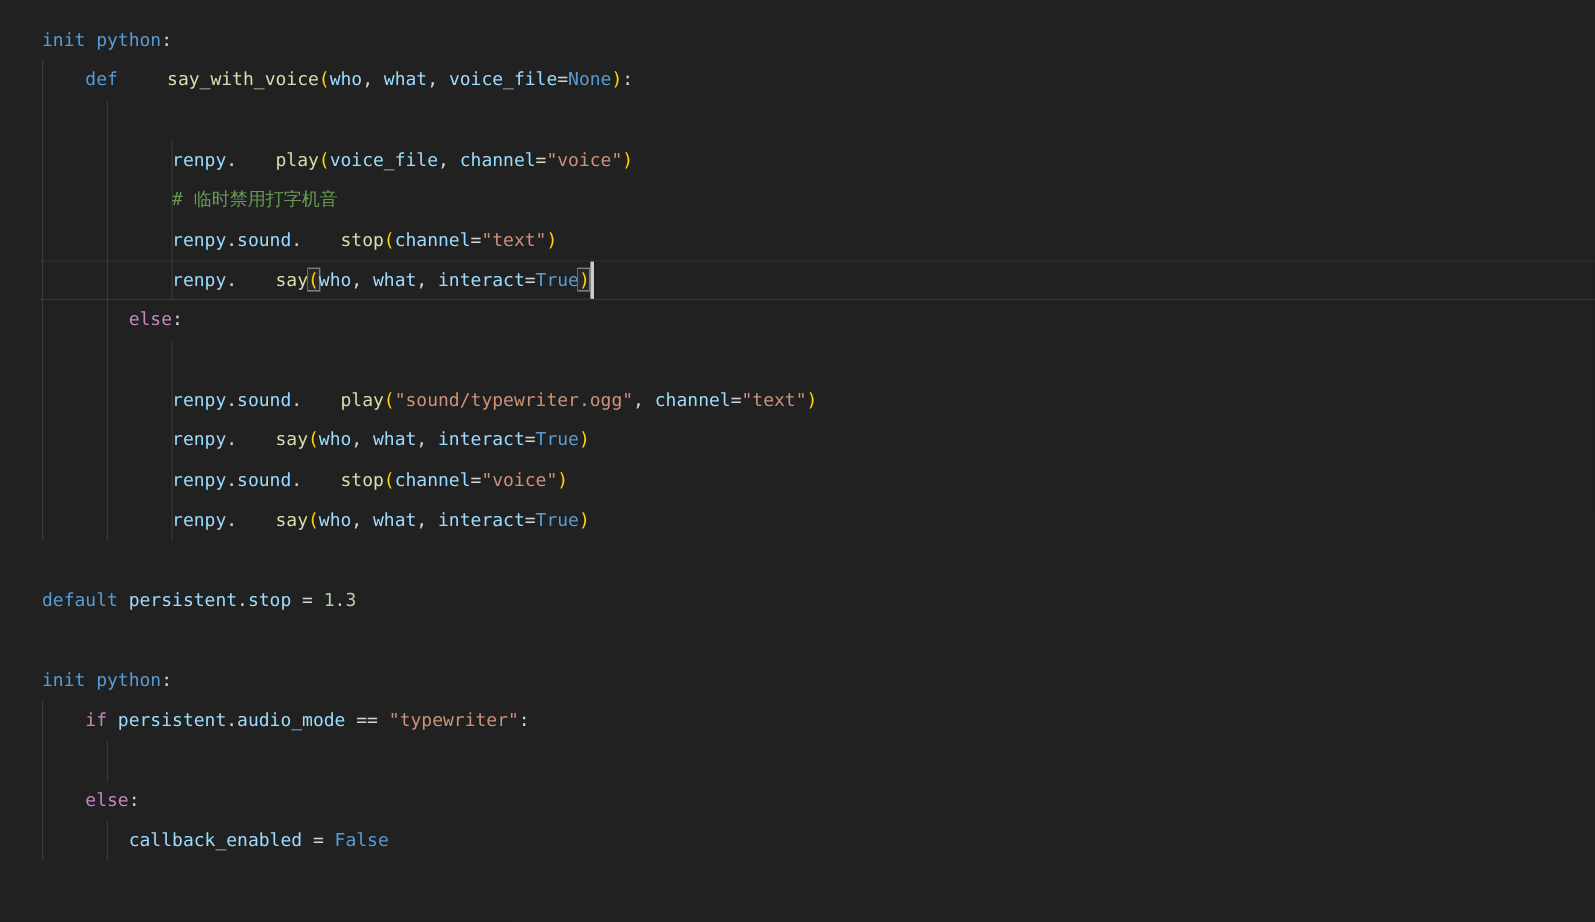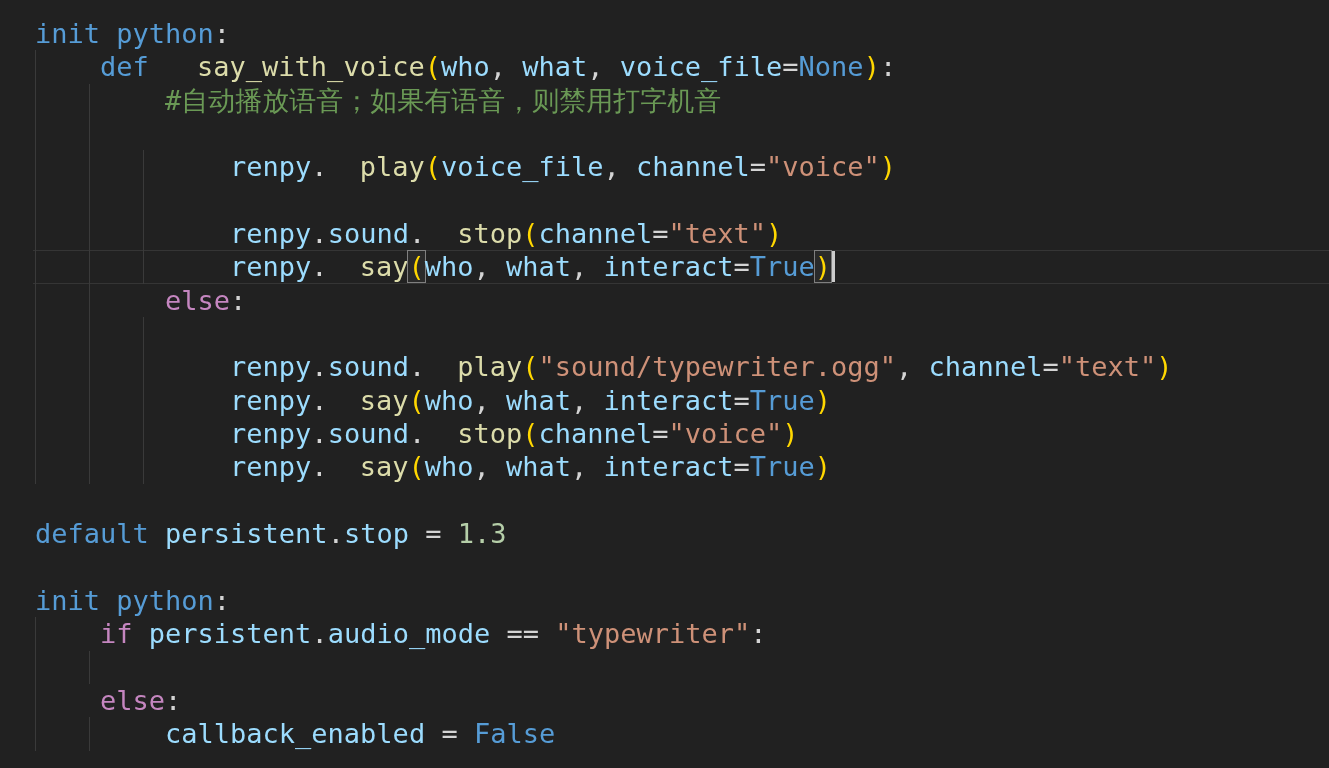--- a/index.html
+++ b/index.html
@@ -7,21 +7,21 @@
     width: 1329px; height: 768px;
     background: var(--bg, #212121);
     overflow: hidden;
     font-family: "DejaVu Sans Mono", "Liberation Mono", monospace;
   }
   .editor {
     position: relative;
     width: 100%; height: 100%;
     padding-top: 17px;
     box-sizing: border-box;
-    font-size: 27px;
+    font-size: 15px;
   }
   .code-line {
     position: relative;
     height: 33.35px;
     line-height: 33.35px;
     white-space: pre;
   }
   .code-text { margin-left: 35px; position: relative; z-index: 2; }
   .guide {
     position: absolute; top: 0; bottom: 0;
@@ -52,24 +52,23 @@
   .tk-number      { color: var(--c-number); }
   .tk-punctuation { color: var(--c-punctuation); }
   .tk-bracket     { color: var(--c-bracket); }
 </style>
 </head>
 <body>
 
 <div class="editor" id="editor">
     <div class="code-line"><span class="code-text"><span class="tk-keyword">init</span><span class="tk-punctuation"> </span><span class="tk-keyword">python</span><span class="tk-punctuation">:</span></span></div>
     <div class="code-line"><div class="guide" style="left: 35px;"></div><span class="code-text">    <span class="tk-keyword">def</span><span class="tk-punctuation"> </span><span class="tk-function">say_with_voice</span><span class="tk-bracket">(</span><span class="tk-variable">who</span><span class="tk-punctuation">, </span><span class="tk-variable">what</span><span class="tk-punctuation">, </span><span class="tk-variable">voice_file</span><span class="tk-punctuation">=</span><span class="tk-keyword">None</span><span class="tk-bracket">)</span><span class="tk-punctuation">:</span></span></div>
-    <div class="code-line"><div class="guide" style="left: 35px;"></div><div class="guide" style="left: 89px;"></div><span class="code-text">        <span class="tk-comment">#自动播放语音；如果有语音，则禁用打字机音</span></span></div>
     <div class="code-line"><div class="guide" style="left: 35px;"></div><div class="guide" style="left: 89px;"></div></div>
     <div class="code-line"><div class="guide" style="left: 35px;"></div><div class="guide" style="left: 89px;"></div><div class="guide" style="left: 143px;"></div><span class="code-text">            <span class="tk-variable">renpy</span><span class="tk-punctuation">.</span><span class="tk-function">play</span><span class="tk-bracket">(</span><span class="tk-variable">voice_file</span><span class="tk-punctuation">, </span><span class="tk-variable">channel</span><span class="tk-punctuation">=</span><span class="tk-string">"voice"</span><span class="tk-bracket">)</span></span></div>
-    <div class="code-line"><div class="guide" style="left: 35px;"></div><div class="guide" style="left: 89px;"></div><div class="guide" style="left: 143px;"></div></div>
+    <div class="code-line"><div class="guide" style="left: 35px;"></div><div class="guide" style="left: 89px;"></div><div class="guide" style="left: 143px;"></div><span class="code-text">            <span class="tk-comment"># 临时禁用打字机音</span></span></div>
     <div class="code-line"><div class="guide" style="left: 35px;"></div><div class="guide" style="left: 89px;"></div><div class="guide" style="left: 143px;"></div><span class="code-text">            <span class="tk-variable">renpy</span><span class="tk-punctuation">.</span><span class="tk-variable">sound</span><span class="tk-punctuation">.</span><span class="tk-function">stop</span><span class="tk-bracket">(</span><span class="tk-variable">channel</span><span class="tk-punctuation">=</span><span class="tk-string">"text"</span><span class="tk-bracket">)</span></span></div>
     <div class="code-line"><div class="line-highlight"></div><div class="guide" style="left: 35px;"></div><div class="guide" style="left: 89px;"></div><div class="guide" style="left: 143px;"></div><span class="code-text">            <span class="tk-variable">renpy</span><span class="tk-punctuation">.</span><span class="tk-function">say</span><span class="tk-bracket boxed">(</span><span class="tk-variable">who</span><span class="tk-punctuation">, </span><span class="tk-variable">what</span><span class="tk-punctuation">, </span><span class="tk-variable">interact</span><span class="tk-punctuation">=</span><span class="tk-keyword">True</span><span class="tk-bracket boxed">)</span></span><span class="cursor"></span></div>
     <div class="code-line"><div class="guide" style="left: 35px;"></div><div class="guide" style="left: 89px;"></div><span class="code-text">        <span class="tk-control">else</span><span class="tk-punctuation">:</span></span></div>
     <div class="code-line"><div class="guide" style="left: 35px;"></div><div class="guide" style="left: 89px;"></div><div class="guide" style="left: 143px;"></div></div>
     <div class="code-line"><div class="guide" style="left: 35px;"></div><div class="guide" style="left: 89px;"></div><div class="guide" style="left: 143px;"></div><span class="code-text">            <span class="tk-variable">renpy</span><span class="tk-punctuation">.</span><span class="tk-variable">sound</span><span class="tk-punctuation">.</span><span class="tk-function">play</span><span class="tk-bracket">(</span><span class="tk-string">"sound/typewriter.ogg"</span><span class="tk-punctuation">, </span><span class="tk-variable">channel</span><span class="tk-punctuation">=</span><span class="tk-string">"text"</span><span class="tk-bracket">)</span></span></div>
     <div class="code-line"><div class="guide" style="left: 35px;"></div><div class="guide" style="left: 89px;"></div><div class="guide" style="left: 143px;"></div><span class="code-text">            <span class="tk-variable">renpy</span><span class="tk-punctuation">.</span><span class="tk-function">say</span><span class="tk-bracket">(</span><span class="tk-variable">who</span><span class="tk-punctuation">, </span><span class="tk-variable">what</span><span class="tk-punctuation">, </span><span class="tk-variable">interact</span><span class="tk-punctuation">=</span><span class="tk-keyword">True</span><span class="tk-bracket">)</span></span></div>
     <div class="code-line"><div class="guide" style="left: 35px;"></div><div class="guide" style="left: 89px;"></div><div class="guide" style="left: 143px;"></div><span class="code-text">            <span class="tk-variable">renpy</span><span class="tk-punctuation">.</span><span class="tk-variable">sound</span><span class="tk-punctuation">.</span><span class="tk-function">stop</span><span class="tk-bracket">(</span><span class="tk-variable">channel</span><span class="tk-punctuation">=</span><span class="tk-string">"voice"</span><span class="tk-bracket">)</span></span></div>
     <div class="code-line"><div class="guide" style="left: 35px;"></div><div class="guide" style="left: 89px;"></div><div class="guide" style="left: 143px;"></div><span class="code-text">            <span class="tk-variable">renpy</span><span class="tk-punctuation">.</span><span class="tk-function">say</span><span class="tk-bracket">(</span><span class="tk-variable">who</span><span class="tk-punctuation">, </span><span class="tk-variable">what</span><span class="tk-punctuation">, </span><span class="tk-variable">interact</span><span class="tk-punctuation">=</span><span class="tk-keyword">True</span><span class="tk-bracket">)</span></span></div>
     <div class="code-line"><span class="code-text"></span></div>
     <div class="code-line"><span class="code-text"><span class="tk-keyword">default</span><span class="tk-punctuation"> </span><span class="tk-variable">persistent</span><span class="tk-punctuation">.</span><span class="tk-variable">stop</span><span class="tk-punctuation"> = </span><span class="tk-number">1.3</span></span></div>

